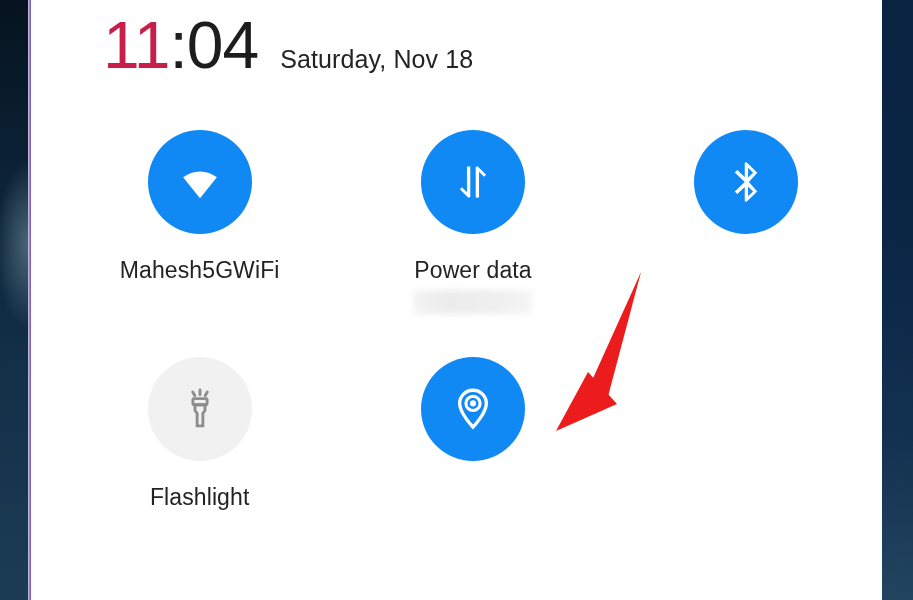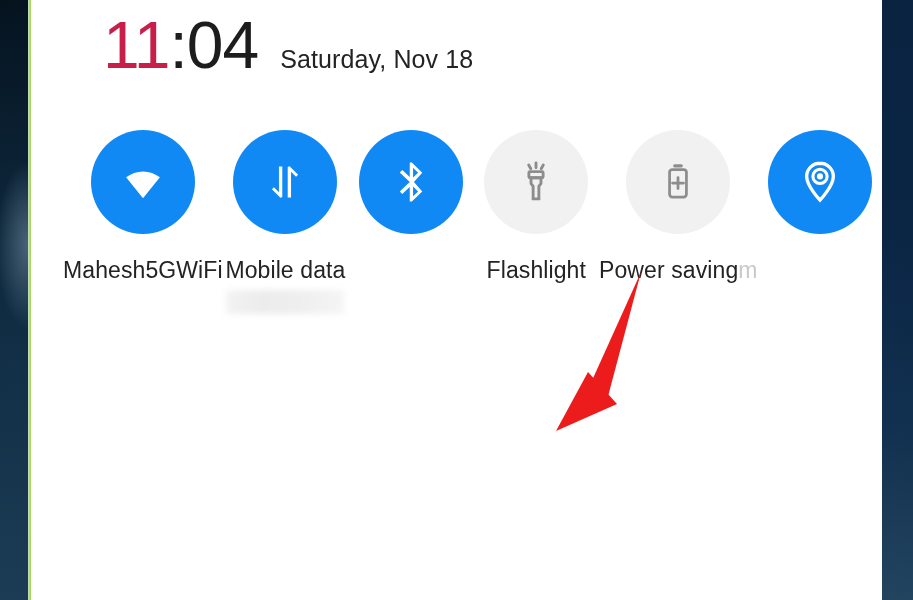--- a/index.html
+++ b/index.html
@@ -5,21 +5,21 @@
   html, body {
     margin: 0;
     padding: 0;
     background: #ffffff;
   }
   #screen {
     position: relative;
     width: 913px;
     height: 600px;
     overflow: hidden;
-    background: #84cc16;
+    background: #4c1d95;
     font-family: "Liberation Sans", sans-serif;
   }
 
   
   .edge {
     position: absolute;
     top: 0;
     height: 600px;
     pointer-events: none;
   }
@@ -87,21 +87,21 @@
     letter-spacing: 0.1px;
   }
 
   
   .grid {
     position: absolute;
     left: 32px;
     top: 130px;
     width: 820px;
     display: grid;
-    grid-template-columns: repeat(6, 1fr);
+    grid-template-columns: repeat(3, 1fr);
     grid-row-gap: 43px;
   }
   .tile {
     display: flex;
     flex-direction: column;
     align-items: center;
   }
   .tile-circle {
     width: 104px;
     height: 104px;
@@ -170,21 +170,21 @@
         <div class="tile-label">Mahesh5GWiFi</div>
       </div>
 
       <div class="tile">
         <div class="tile-circle on">
           <svg width="50" height="50" viewBox="0 0 24 24">
             <path d="M9.1 4.6 v12.3 l-2.4 -2.4 l-1.0 1.0 l4.1 4.1 l0.9 -0.4 v-14.6 z" fill="#ffffff"></path>
             <path d="M14.9 19.4 v-12.3 l2.4 2.4 l1.0 -1.0 l-4.1 -4.1 l-0.9 0.4 v14.6 z" fill="#ffffff"></path>
           </svg>
         </div>
-        <div class="tile-label">Mobile data</div>
+        <div class="tile-label">Power data</div>
         <div class="tile-sublabel-blur"></div>
       </div>
 
       <div class="tile">
         <div class="tile-circle on">
           <svg width="50" height="50" viewBox="0 0 24 24">
             <path d="M11.4 12 L6.6 7.4 L7.8 6.2 L11.4 9.6 V2.6 h1.0 l5.0 4.9 l-4.0 4.5 l4.0 4.5 l-5.0 4.9 h-1.0 v-7.0 l-3.6 3.4 l-1.2 -1.2 z M13.0 5.2 v4.6 l2.4 -2.3 z M13.0 14.2 v4.6 l2.4 -2.3 z" fill="#ffffff"></path>
           </svg>
         </div>
       </div>
@@ -196,31 +196,20 @@
             <line x1="8.2" y1="3.1" x2="9.3" y2="5.1"></line>
             <line x1="15.8" y1="3.1" x2="14.7" y2="5.1"></line>
             <rect x="8.3" y="6.6" width="7.4" height="3.2" rx="0.5"></rect>
             <path d="M9.4 9.8 h5.2 v3.0 l-1.1 1.4 v6.6 h-3.0 v-6.6 l-1.1 -1.4 z"></path>
           </svg>
         </div>
         <div class="tile-label">Flashlight</div>
       </div>
 
 
-      <div class="tile">
-        <div class="tile-circle off">
-          <svg width="44" height="44" viewBox="0 0 24 24" fill="none" stroke="#8d8d8d" stroke-width="1.5" stroke-linecap="round">
-            <line x1="10.2" y1="3.2" x2="13.8" y2="3.2" stroke-width="1.7"></line>
-            <rect x="7.4" y="5.2" width="9.2" height="15.0" rx="1.5"></rect>
-            <line x1="12" y1="9.6" x2="12" y2="15.6"></line>
-            <line x1="9.0" y1="12.6" x2="15.0" y2="12.6"></line>
-          </svg>
-        </div>
-        <div class="tile-label tile-label-clip"><span>Power saving</span><span class="clip-char">m</span></div>
-      </div>
 
 
       <div class="tile">
         <div class="tile-circle on">
           <svg width="50" height="50" viewBox="0 0 24 24">
             <path d="M12 3.0 c-3.6 0 -6.4 2.8 -6.4 6.3 c0 4.6 6.4 11.4 6.4 11.4 s6.4 -6.8 6.4 -11.4 c0 -3.5 -2.8 -6.3 -6.4 -6.3 z" fill="none" stroke="#ffffff" stroke-width="1.6"></path>
             <circle cx="12" cy="9.3" r="3.4" fill="none" stroke="#ffffff" stroke-width="1.5"></circle>
             <circle cx="12" cy="9.3" r="1.45" fill="#ffffff"></circle>
           </svg>
         </div>

